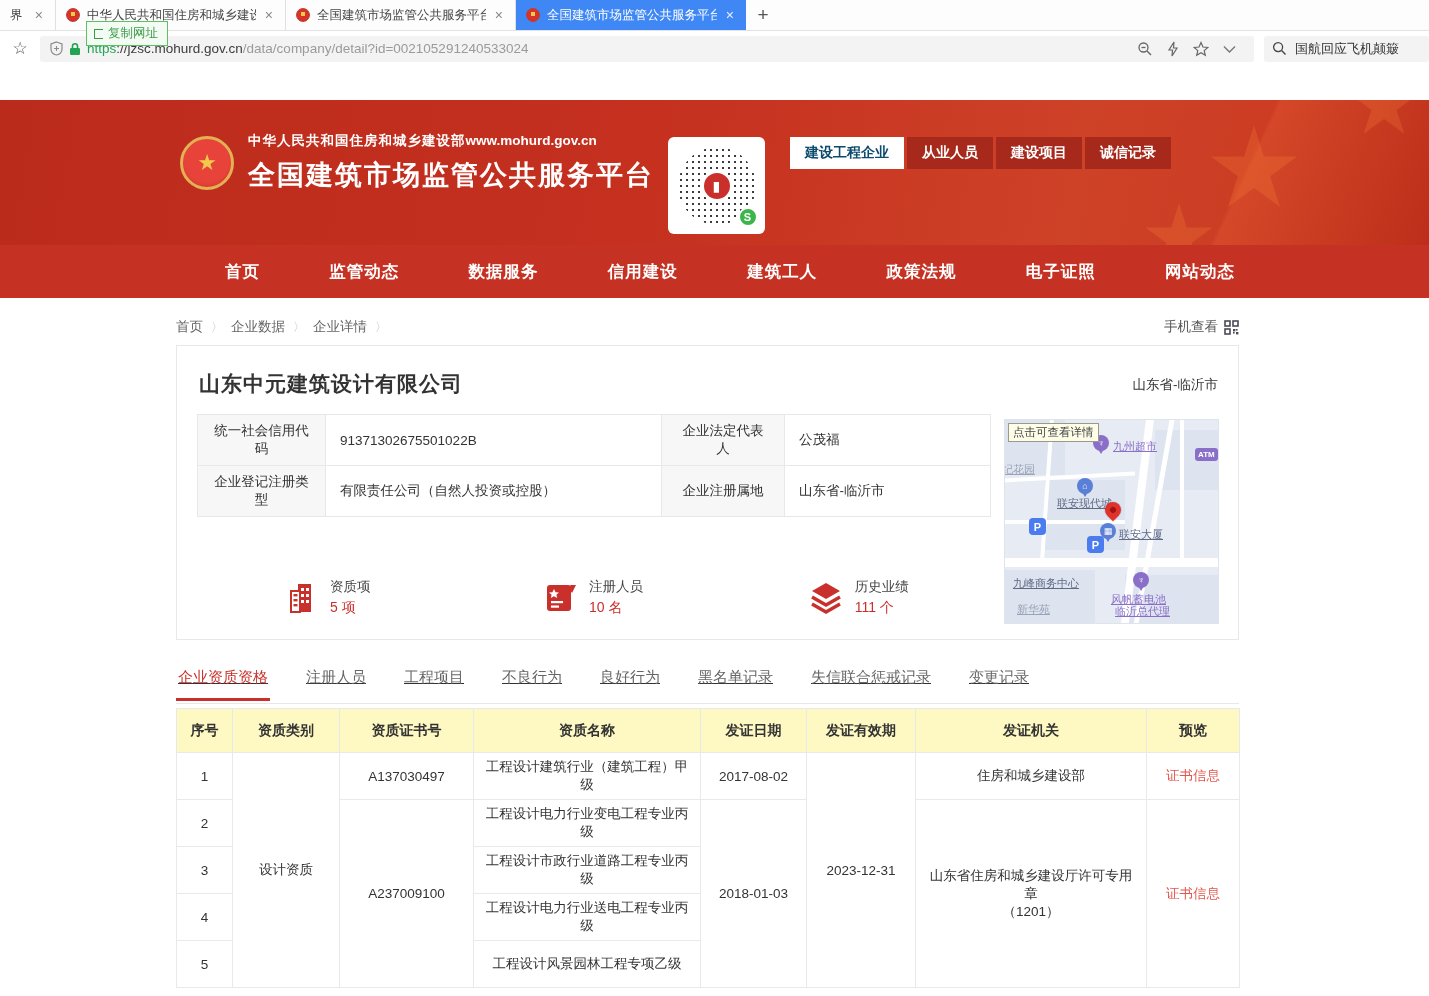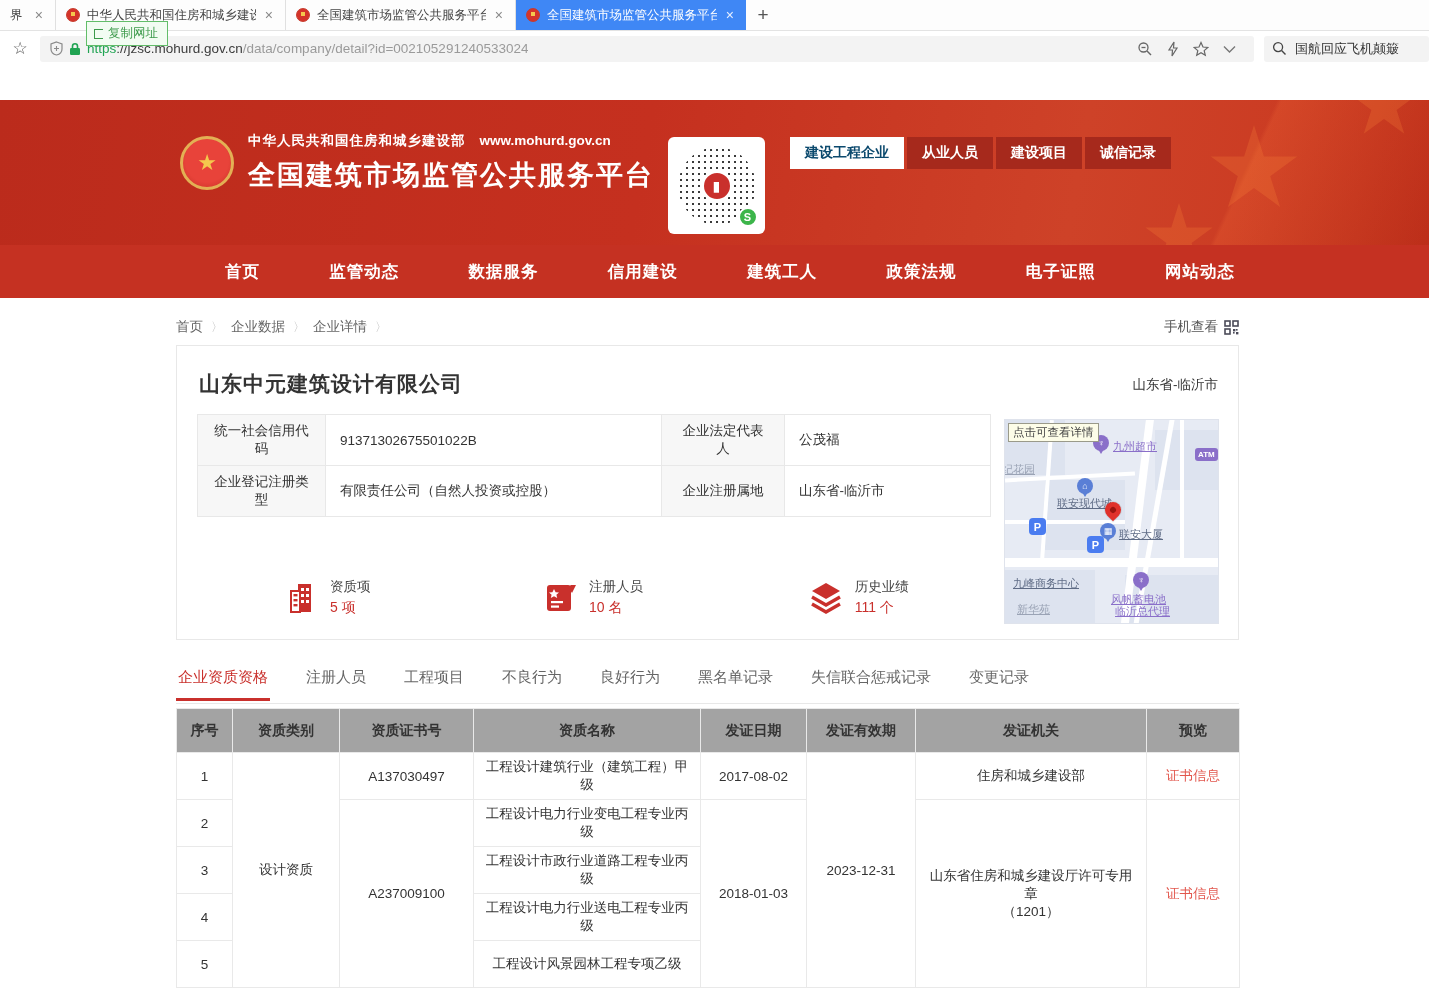--- a/index.html
+++ b/index.html
@@ -31,21 +31,21 @@
   .chromesearch { width:165px; height:26px; background:#f3f3f3; border-radius:3px; margin-right:0; display:flex; align-items:center; gap:8px; padding:0 8px; font-size:13px; color:#333; }
   svg.ic { display:block; }
 
   
   .site-header { position:absolute; top:100px; left:0; width:1429px; height:145px; background:linear-gradient(100deg,#bb2b1c 0%,#c5301f 45%,#ce4228 75%,#c9371f 100%); overflow:hidden; }
   .deco-star { position:absolute; background:rgba(255,140,60,.22); clip-path:polygon(50% 0%,61% 35%,98% 35%,68% 57%,79% 91%,50% 70%,21% 91%,32% 57%,2% 35%,39% 35%); }
   .deco-fold { position:absolute; right:0; top:0; width:420px; height:145px; background:linear-gradient(115deg,rgba(255,255,255,0) 55%,rgba(255,120,60,.18) 56%,rgba(150,20,10,.25) 100%); }
   .brand { position:absolute; left:180px; top:32px; display:flex; gap:14px; align-items:center; }
   .emblem { width:54px; height:54px; border-radius:50%; background:radial-gradient(circle at 50% 45%,#e8433a 0 60%,#c32f22 100%); border:3px solid #e3b054; display:flex; align-items:center; justify-content:center; color:#f4c84d; font-size:22px; }
   .brand-line1 { color:#fff; font-size:13.5px; font-weight:bold; letter-spacing:1px; }
-  .brand-line1 .site-url { margin-left:14px; letter-spacing:0; }
+  .brand-line1 .site-url { letter-spacing:0; }
   .brand-line2 { color:#fff; font-size:27px; font-weight:bold; letter-spacing:2px; margin-top:7px; }
   .hqr { position:absolute; left:668px; top:37px; width:97px; height:97px; background:#fff; border-radius:6px; display:flex; align-items:center; justify-content:center; }
   .hqr-dots { width:78px; height:78px; border-radius:50%; background-image:radial-gradient(#3a3a3a 1.1px,transparent 1.3px); background-size:6px 6px; position:relative; }
   .hqr-center { position:absolute; left:23px; top:23px; width:32px; height:32px; border-radius:50%; background:#c9302c; border:3px solid #fff; color:#fff; font-size:14px; display:flex; align-items:center; justify-content:center; }
   .hqr-wechat { position:absolute; right:-2px; bottom:-2px; width:20px; height:20px; border-radius:50%; background:#3cb54a; border:2px solid #fff; color:#fff; font-size:11px; display:flex; align-items:center; justify-content:center; font-weight:bold; }
   .hsearch { position:absolute; left:790px; top:37px; width:448px; }
   .hs-tabs { display:flex; }
   .hs-tab { height:32px; padding:0 15px; display:flex; align-items:center; justify-content:center; background:#a6291c; color:#fff; font-size:14px; font-weight:bold; margin-right:3px; cursor:pointer; }
   .hs-tab.active { background:#fff; color:#0c4a6e; }
   .hs-row { display:flex; height:36px; }
@@ -88,28 +88,28 @@
   .pin { position:absolute; width:16px; height:16px; border-radius:50%; display:flex; align-items:center; justify-content:center; color:#fff; font-size:9px; }
   .pin:after { content:""; position:absolute; left:5px; top:14px; border:3px solid transparent; }
   .pin-purple { background:#8a6fc9; } .pin-purple:after { border-top:5px solid #8a6fc9; }
   .pin-blue { background:#5a7fd6; } .pin-blue:after { border-top:5px solid #5a7fd6; }
   .atm { position:absolute; background:#8a6fc9; color:#fff; font-size:8px; font-weight:bold; border-radius:3px; padding:2px 3px; }
   .pmark { position:absolute; width:17px; height:17px; border-radius:4px; background:#4a7cf0; color:#fff; font-size:11px; font-weight:bold; display:flex; align-items:center; justify-content:center; }
   .redpin { position:absolute; width:16px; height:16px; background:#e0312b; border-radius:50% 50% 50% 0; transform:rotate(-45deg); box-shadow:0 0 0 1px rgba(0,0,0,.08); z-index:4; }
   .redpin:after { content:""; position:absolute; left:5px; top:5px; width:6px; height:6px; border-radius:50%; background:#9c1510; }
 
   
-  .sectabs { position:absolute; top:662px; left:176px; width:1063px; height:42px; border-bottom:1px solid #e8e8e8; display:flex; gap:34px; align-items:flex-start; }
+  .sectabs { position:absolute; top:662px; left:176px; width:1063px; height:42px; border-bottom:1px solid #e8e8e8; display:flex; gap:34px; align-items:flex-start;text-decoration:underline; }
   .sectab { font-size:15px; color:#666; padding:6px 2px 13px; cursor:pointer; position:relative; }
   .sectab.active { color:#c9302c; }
   .sectab.active:after { content:""; position:absolute; left:0; right:0; bottom:-1px; height:3px; background:#c9302c; }
 
   
   .qtable { position:absolute; top:708px; left:176px; width:1063px; border-collapse:collapse; table-layout:fixed; }
-  .qtable th { background:#a3a3a3; font-size:14px; font-weight:bold; color:#333; height:44px; border:1px solid #e9e9e9; }
+  .qtable th { background:#fef9c3; font-size:14px; font-weight:bold; color:#333; height:44px; border:1px solid #e9e9e9; }
   .qtable td { border:1px solid #e9e9e9; font-size:13.5px; color:#333; text-align:center; height:47px; padding:4px 8px; background:#fff; }
   .cert-link { color:#e2574d; cursor:pointer; }
 </style>
 </head>
 <body>
 
 <div class="chrome">
   <div class="tabbar">
     <div class="tab partial">
       <span class="tab-label">界</span>

